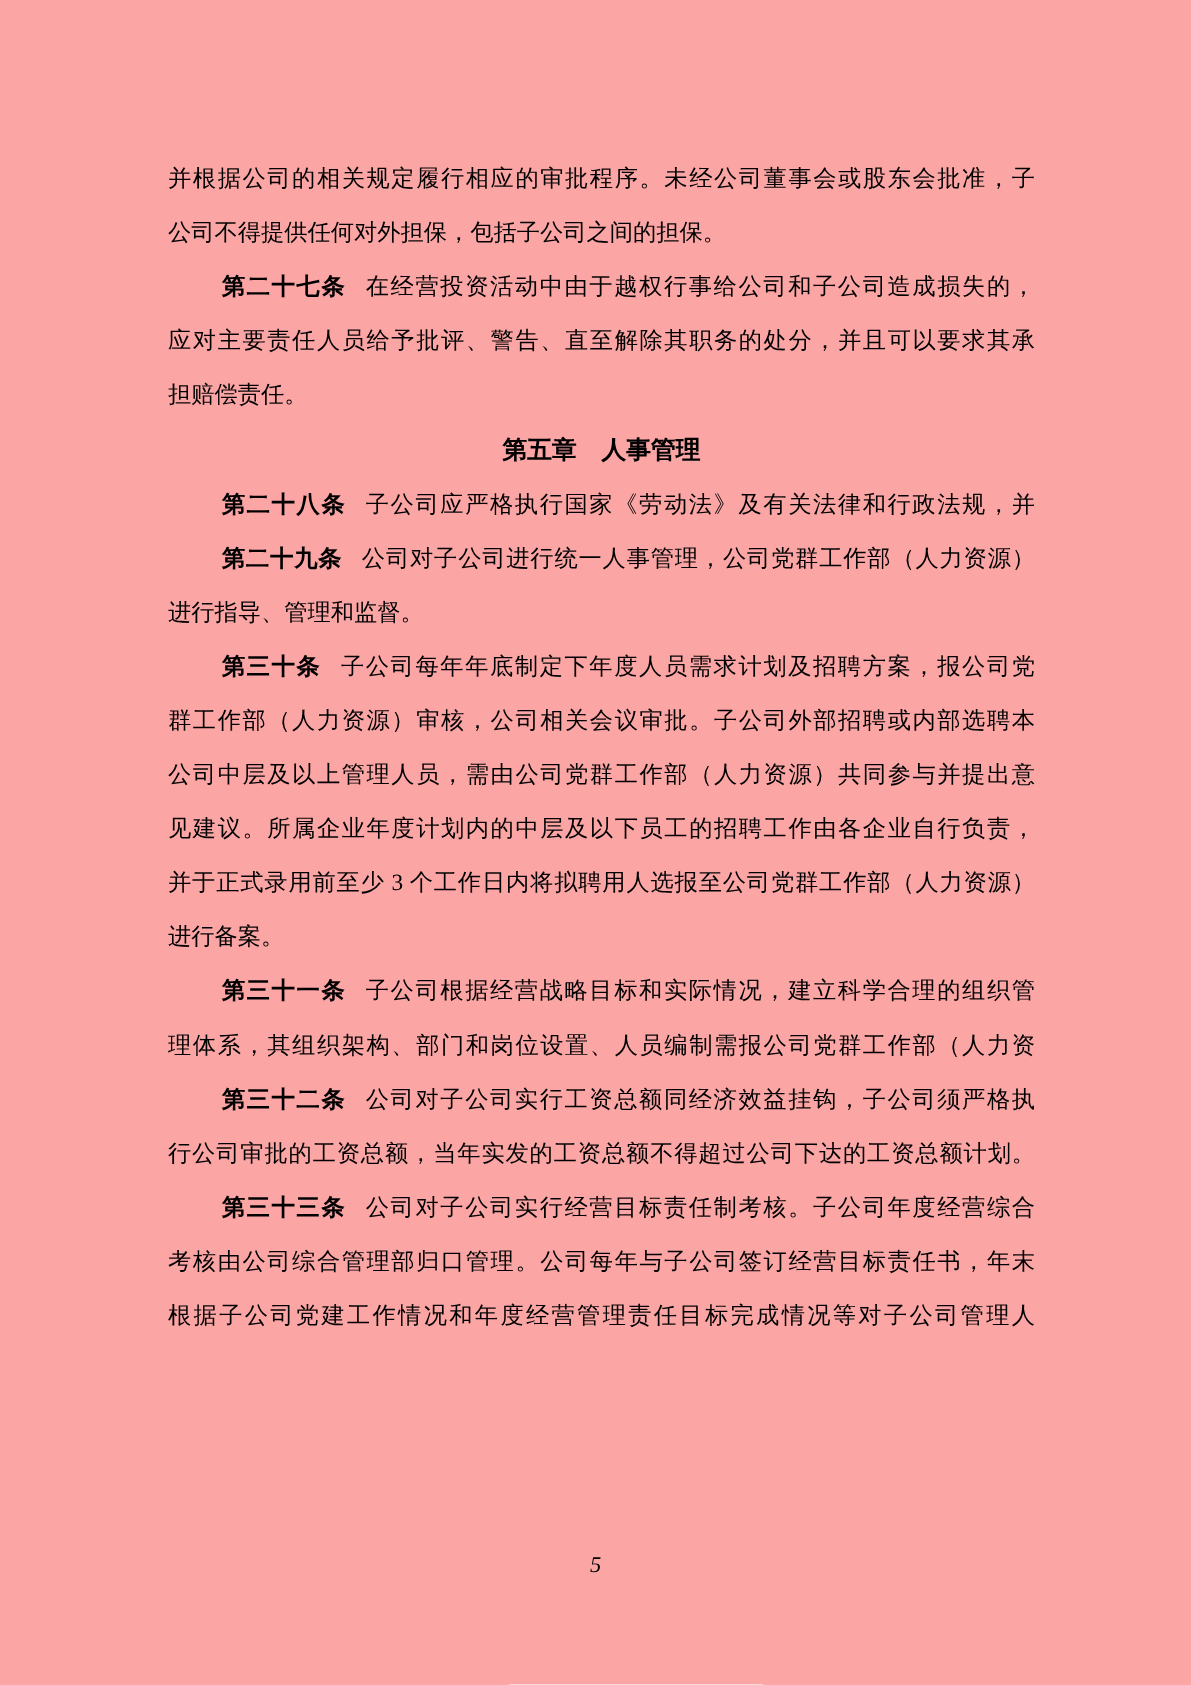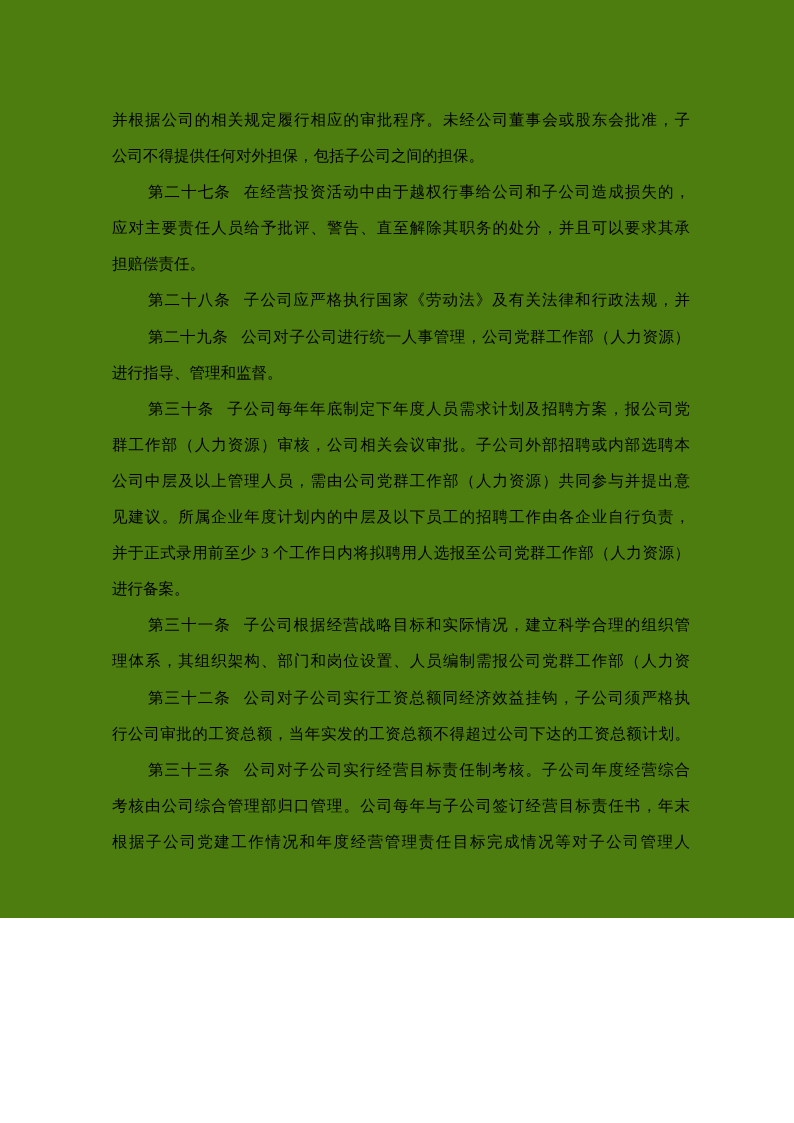--- a/index.html
+++ b/index.html
@@ -1,20 +1,20 @@
 <!DOCTYPE html>
 <html><head>
 <meta charset="utf-8">
 <style>
   html, body { margin: 0; padding: 0; background: #ffffff; }
   .page {
     position: relative;
     width: 794px;
-    height: 918px;
-    background: #4d7c0f;
+    height: 1123px;
+    background: #fca5a5;
     color: #000000;
     font-family: "Liberation Serif", "DejaVu Serif", serif;
     overflow: hidden;
   }
   .content {
     position: absolute;
     left: 112px;
     top: 102px;
     width: 578px;
   }
@@ -31,21 +31,21 @@
   }
   .indent { text-indent: 36px; }
   .chapter {
     text-align: center;
     text-align-last: center;
     font-weight: bold;
     font-size: 16.5px;
     white-space: normal;
   }
   .artlabel {
-    font-weight: normal;
+    font-weight: bold;
     margin-right: 13px;
   }
   .pagenum {
     position: absolute;
     top: 1036px;
     left: 0;
     width: 100%;
     text-align: center;
     font-size: 15px;
     font-style: italic;
@@ -58,20 +58,21 @@
 <div class="page">
   <div class="content">
 
     <div class="line jfill">并根据公司的相关规定履行相应的审批程序。未经公司董事会或股东会批准，子</div>
     <div class="line">公司不得提供任何对外担保，包括子公司之间的担保。</div>
 
     <div class="line jfill indent"><span class="artlabel">第二十七条</span><span>在经营投资活动中由于越权行事给公司和子公司造成损失的，</span></div>
     <div class="line jfill">应对主要责任人员给予批评、警告、直至解除其职务的处分，并且可以要求其承</div>
     <div class="line">担赔偿责任。</div>
 
+    <div class="line chapter">第五章　人事管理</div>
 
     <div class="line jfill indent"><span class="artlabel">第二十八条</span><span>子公司应严格执行国家《劳动法》及有关法律和行政法规，并</span></div>
 
     <div class="line jfill indent"><span class="artlabel">第二十九条</span><span>公司对子公司进行统一人事管理，公司党群工作部（人力资源）</span></div>
     <div class="line">进行指导、管理和监督。</div>
 
     <div class="line jfill indent"><span class="artlabel">第三十条</span><span>子公司每年年底制定下年度人员需求计划及招聘方案，报公司党</span></div>
     <div class="line jfill">群工作部（人力资源）审核，公司相关会议审批。子公司外部招聘或内部选聘本</div>
     <div class="line jfill">公司中层及以上管理人员，需由公司党群工作部（人力资源）共同参与并提出意</div>
     <div class="line jfill">见建议。所属企业年度计划内的中层及以下员工的招聘工作由各企业自行负责，</div>

